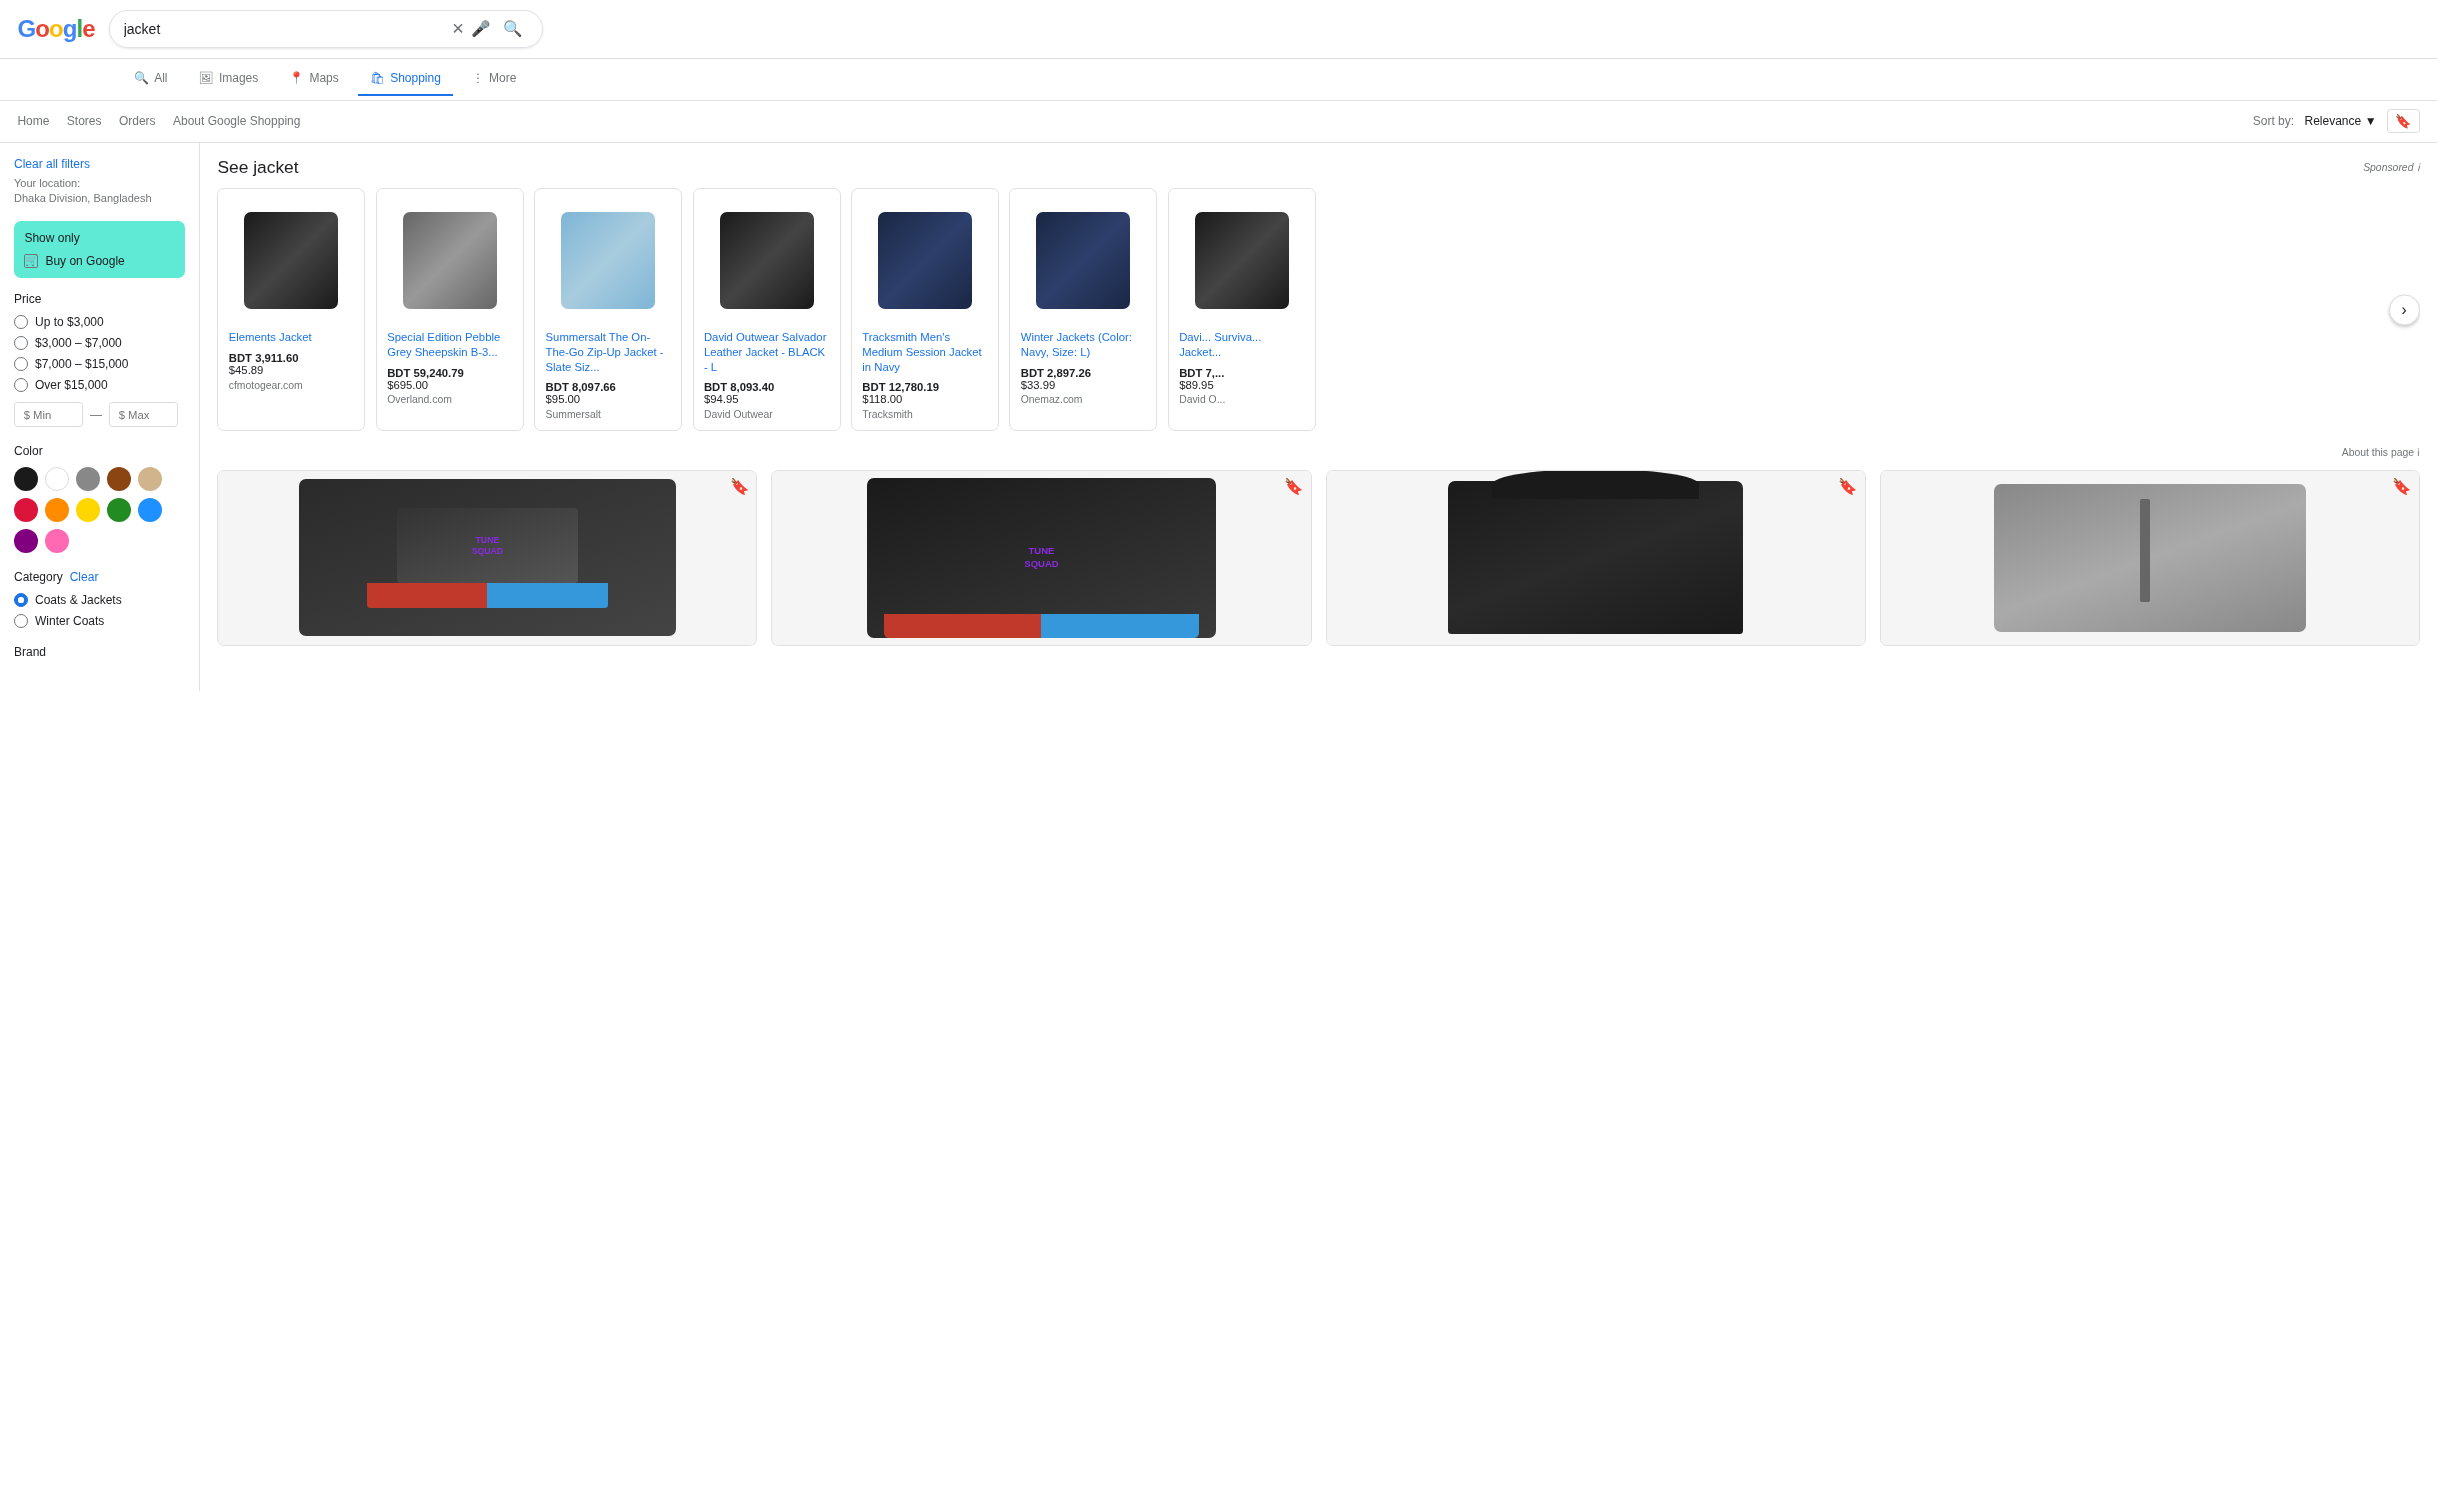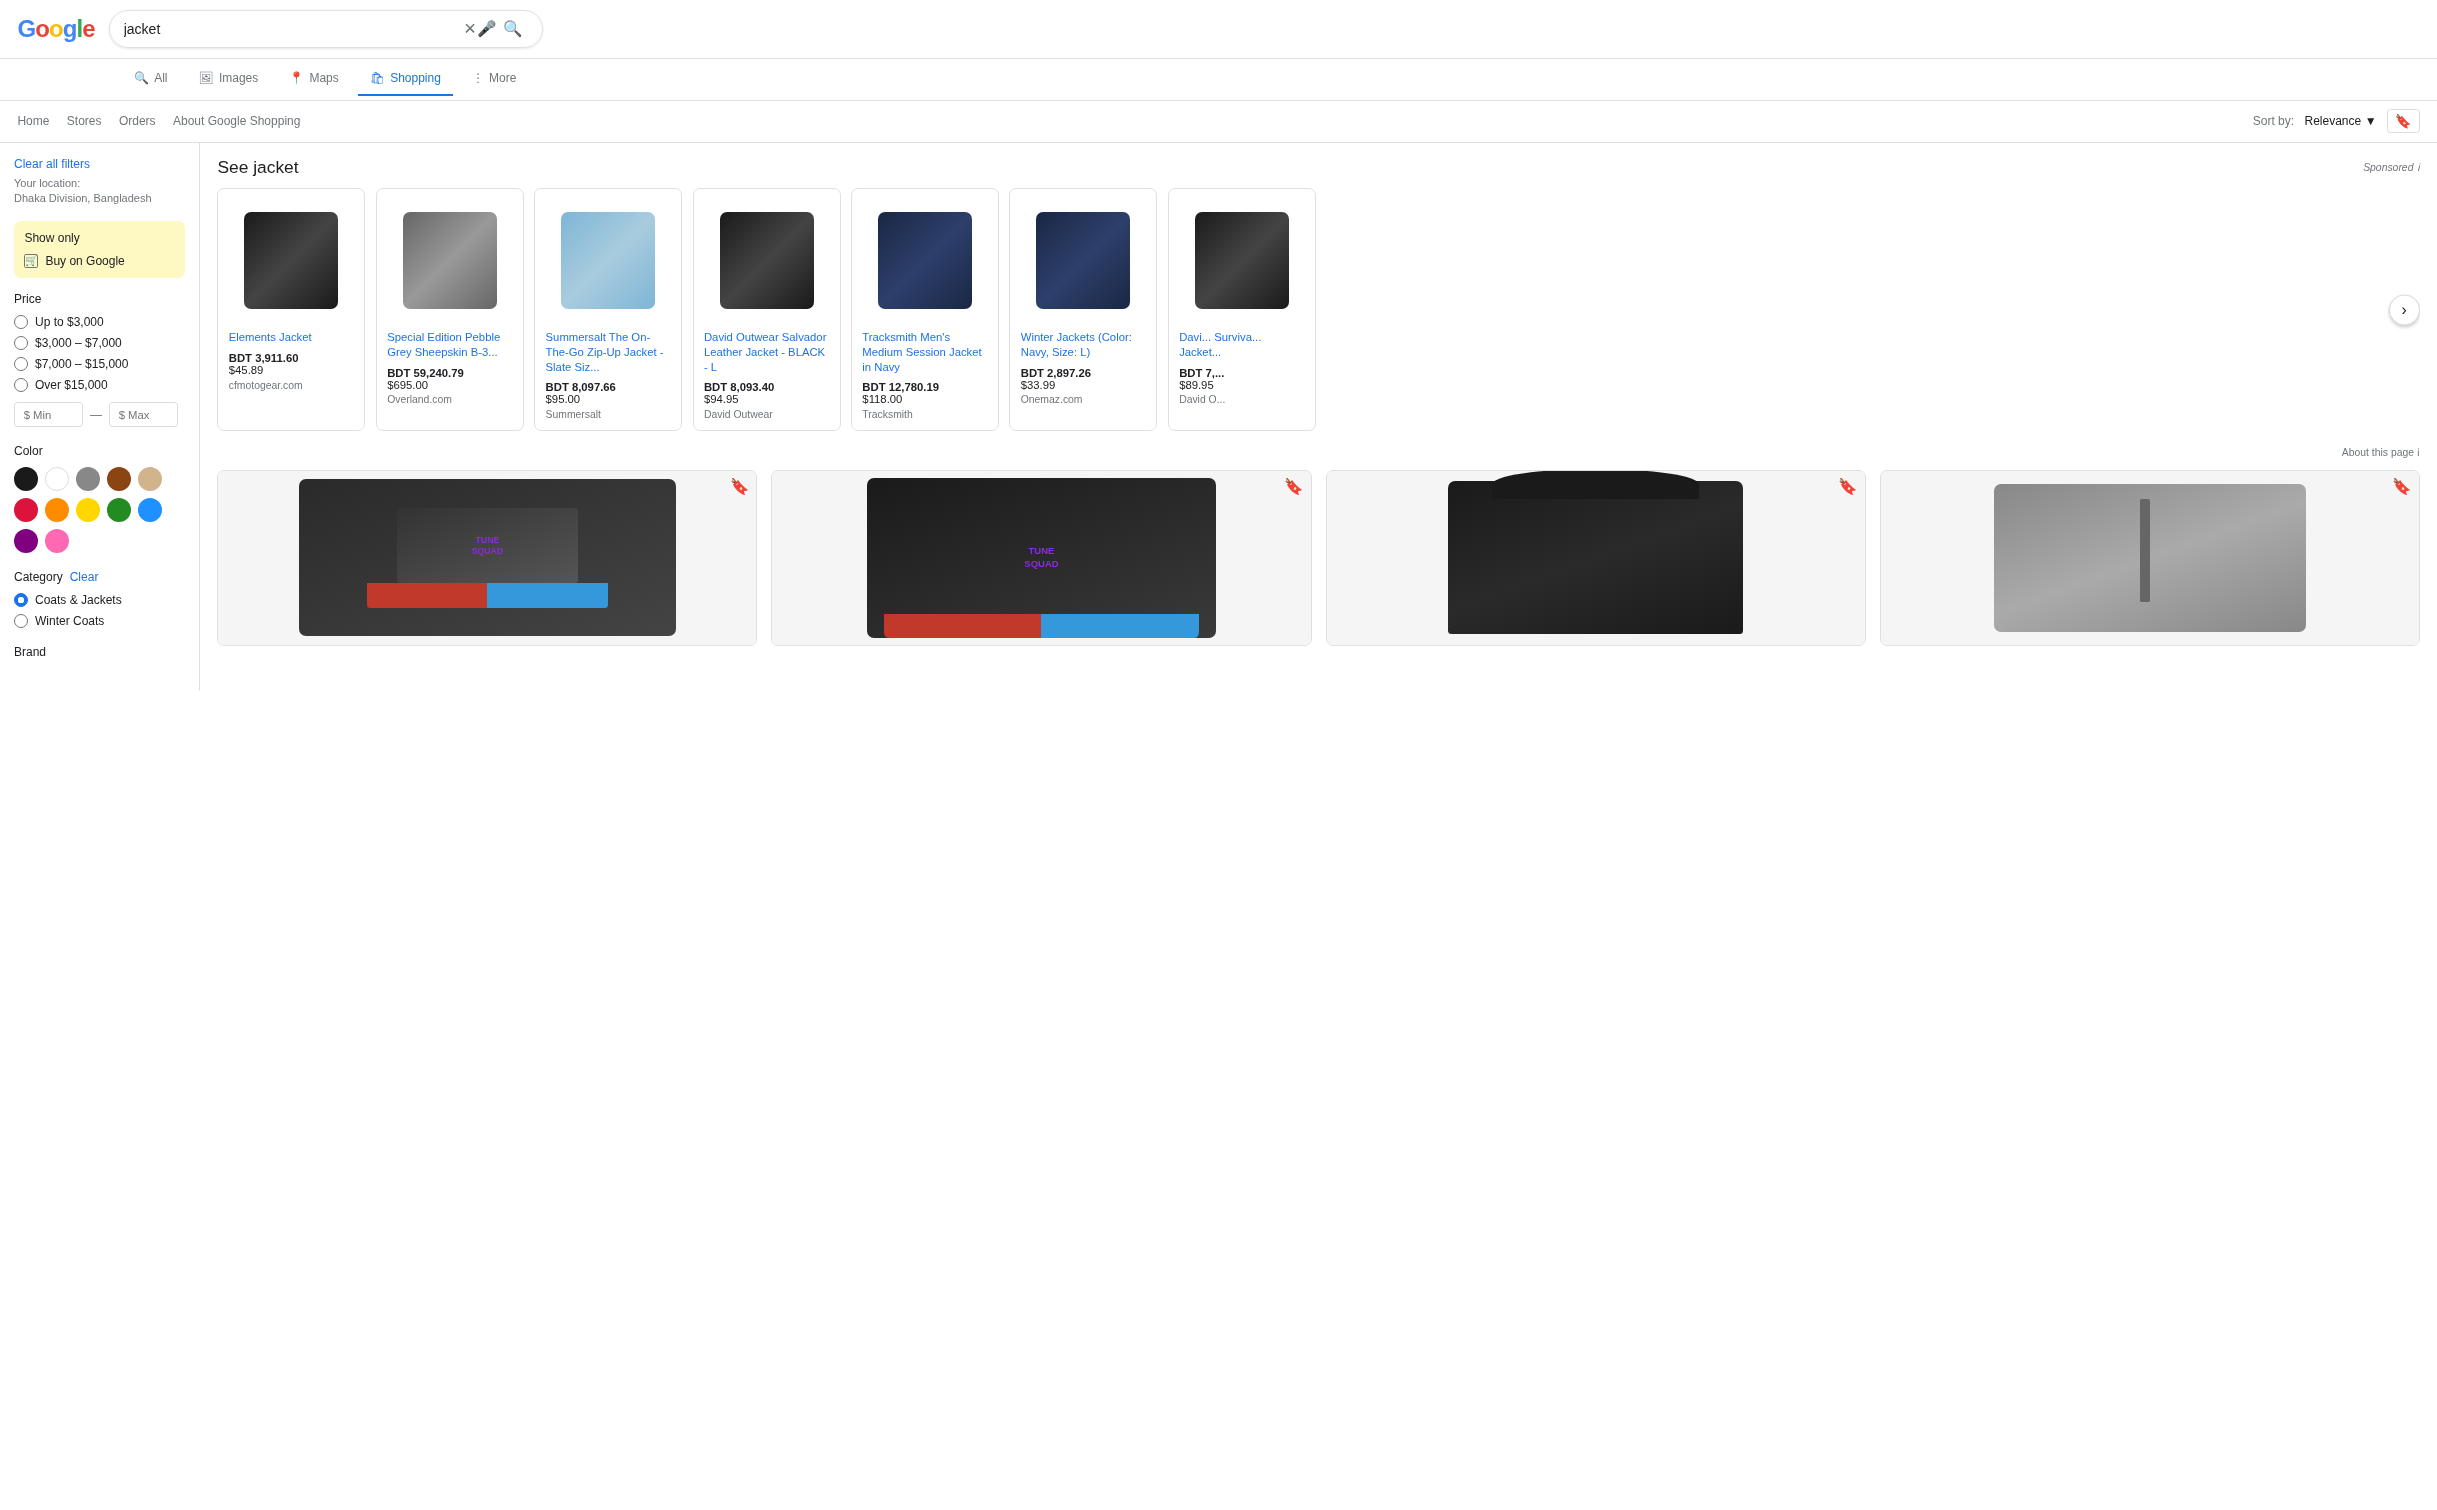--- a/index.html
+++ b/index.html
@@ -6,21 +6,21 @@
     body { font-family: Arial, sans-serif; background: #fff; color: #202124; font-size: 12px; }
 
     
     .header { display: flex; align-items: center; padding: 10.4px 17.4px; gap: 14px; border-bottom: 0.9px solid #e0e0e0; }
     .google-logo { font-size: 24px; font-weight: bold; letter-spacing: -0.9px; cursor: pointer; }
     .g-blue { color: #4285F4; }
     .g-red { color: #EA4335; }
     .g-yellow { color: #FBBC05; }
     .g-green { color: #34A853; }
 
-    .search-bar { display: flex; align-items: center; border: 0.9px solid #dfe1e5; border-radius: 21px; padding: 7px 14px; width: 434px; gap: 1px; box-shadow: 0 0.9px 2.6px rgba(0,0,0,0.1); }
+    .search-bar { display: flex; align-items: center; border: 0.9px solid #dfe1e5; border-radius: 21px; padding: 7px 14px; width: 434px; gap: 7px; box-shadow: 0 0.9px 2.6px rgba(0,0,0,0.1); }
     .search-input { border: none; outline: none; font-size: 14px; flex: 1; color: #202124; }
     .search-icon-btn { background: none; border: none; cursor: pointer; color: #4285F4; font-size: 15.6px; padding: 1.7px 5.2px; }
     .clear-btn { background: none; border: none; cursor: pointer; color: #70757a; font-size: 15.6px; }
     .mic-btn { background: none; border: none; cursor: pointer; color: #4285F4; font-size: 15.6px; }
 
     
     .nav-tabs { display: flex; align-items: center; padding: 3.5px 122px; border-bottom: 0.9px solid #e0e0e0; gap: 7px; }
     .nav-tab { display: flex; align-items: center; gap: 5.2px; padding: 8.7px 12px; cursor: pointer; color: #70757a; font-size: 12px; border-bottom: 2.6px solid transparent; text-decoration: none; white-space: nowrap; }
     .nav-tab.active { color: #1a73e8; border-bottom: 2.6px solid #1a73e8; }
     .nav-tab-icon { font-size: 12px; }
@@ -37,21 +37,21 @@
     .main-layout { display: flex; }
 
     
     .sidebar { width: 200px; min-width: 200px; padding: 14px; border-right: 0.9px solid #e0e0e0; }
     .clear-filters { color: #1a73e8; cursor: pointer; font-size: 12px; margin-bottom: 5.2px; }
     .location-text { color: #70757a; font-size: 11px; margin-bottom: 14px; line-height: 1.4; }
 
     .filter-section { margin-bottom: 17.4px; }
     .filter-title { font-size: 12px; font-weight: 500; color: #202124; margin-bottom: 8.7px; }
 
-    .show-only-section { background: #fef9c3; border-radius: 7px; padding: 10.4px; margin-bottom: 14px; }
+    .show-only-section { background: #5eead4; border-radius: 7px; padding: 10.4px; margin-bottom: 14px; }
     .checkbox-row { display: flex; align-items: center; gap: 7px; cursor: pointer; }
     .checkbox-custom { width: 14px; height: 14px; border: 1.7px solid #70757a; border-radius: 1.7px; display: flex; align-items: center; justify-content: center; flex-shrink: 0; }
     .buy-google-icon { color: #1a73e8; font-size: 10.4px; }
     .checkbox-label { font-size: 12px; color: #202124; }
 
     
     .price-options { display: flex; flex-direction: column; gap: 7px; margin-bottom: 10.4px; }
     .radio-row { display: flex; align-items: flex-start; gap: 7px; cursor: pointer; }
     .radio-custom { width: 14px; height: 14px; border: 1.7px solid #70757a; border-radius: 50%; display: flex; align-items: center; justify-content: center; flex-shrink: 0; }
     .radio-label { font-size: 12px; color: #202124; }

